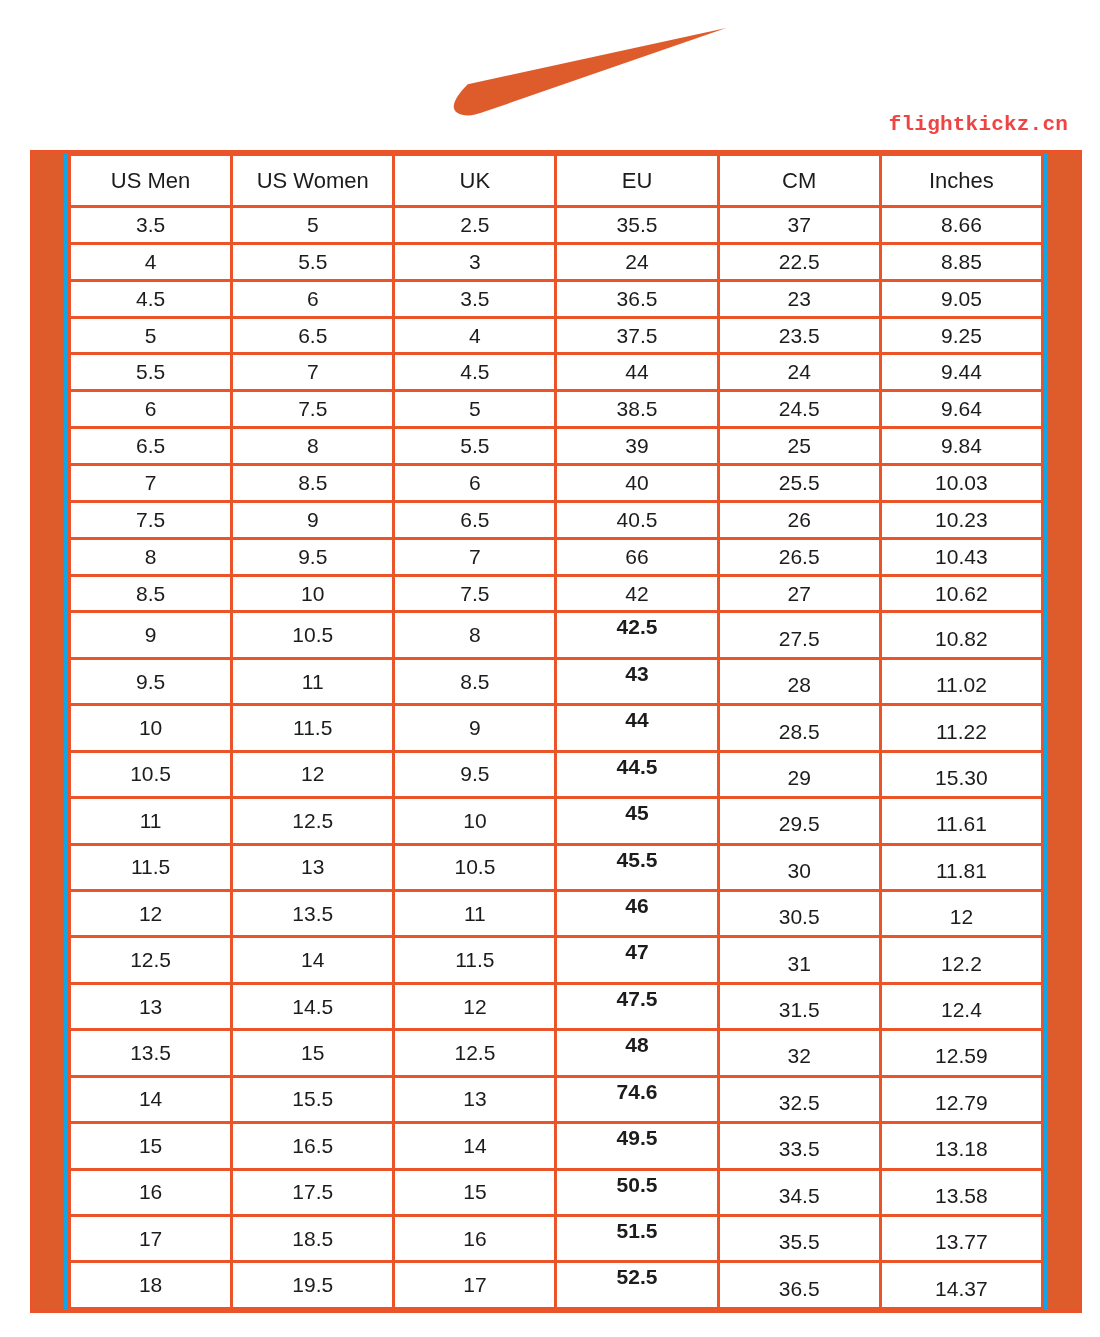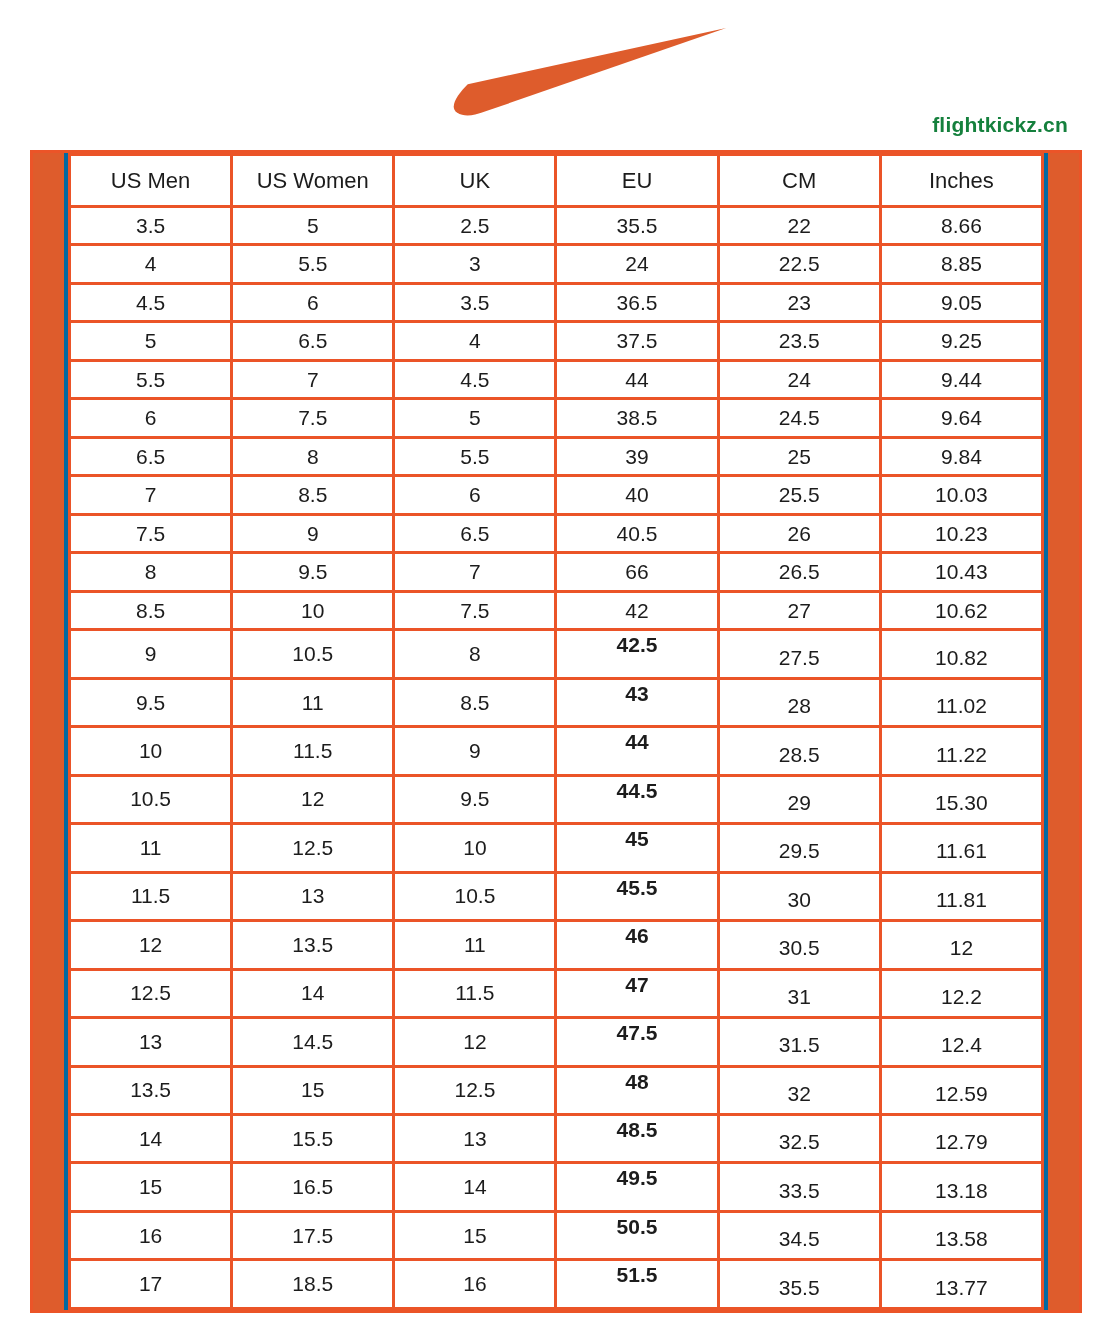--- a/index.html
+++ b/index.html
@@ -25,31 +25,32 @@
     width: 276px;
     height: 92px;
   }
   .logo svg { width: 100%; height: 100%; display: block; }
   .site-label {
     position: absolute;
     top: 113px;
     right: 32px;
     font-size: 21px;
     font-weight: 600;
-    color: #15803d;
+    color: #ef4444;
     letter-spacing: 0.2px;
+    font-family: Liberation Mono, monospace;
   }
   .table-wrap {
     position: absolute;
     left: 30px;
     top: 150px;
     width: 1052px;
     height: 1163px;
     border: 3px solid var(--border);
-    background: #0369a1;
+    background: #0ea5e9;
     display: flex;
   }
   .side-bar {
     flex: none;
     width: 31px;
     background: var(--accent);
   }
   .table-area {
     flex: 1;
     padding: 0 4px;
@@ -109,21 +110,21 @@
               <th>CM</th>
               <th>Inches</th>
             </tr>
         </thead>
         <tbody>
             <tr>
               <td>3.5</td>
               <td>5</td>
               <td>2.5</td>
               <td>35.5</td>
-              <td>22</td>
+              <td>37</td>
               <td>8.66</td>
             </tr>
             <tr>
               <td>4</td>
               <td>5.5</td>
               <td>3</td>
               <td>24</td>
               <td>22.5</td>
               <td>8.85</td>
             </tr>
@@ -276,21 +277,21 @@
               <td>15</td>
               <td>12.5</td>
               <td>48</td>
               <td>32</td>
               <td>12.59</td>
             </tr>
             <tr>
               <td>14</td>
               <td>15.5</td>
               <td>13</td>
-              <td>48.5</td>
+              <td>74.6</td>
               <td>32.5</td>
               <td>12.79</td>
             </tr>
             <tr>
               <td>15</td>
               <td>16.5</td>
               <td>14</td>
               <td>49.5</td>
               <td>33.5</td>
               <td>13.18</td>
@@ -304,19 +305,27 @@
               <td>13.58</td>
             </tr>
             <tr>
               <td>17</td>
               <td>18.5</td>
               <td>16</td>
               <td>51.5</td>
               <td>35.5</td>
               <td>13.77</td>
             </tr>
+            <tr>
+              <td>18</td>
+              <td>19.5</td>
+              <td>17</td>
+              <td>52.5</td>
+              <td>36.5</td>
+              <td>14.37</td>
+            </tr>
           </tbody>
       </table>
     </div>
     <div class="side-bar"></div>
   </div>
 
 </div>
 
 </body></html>

